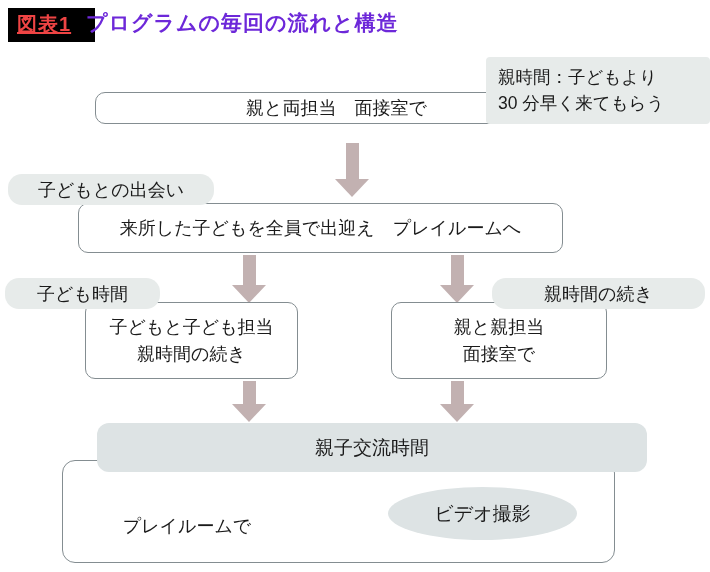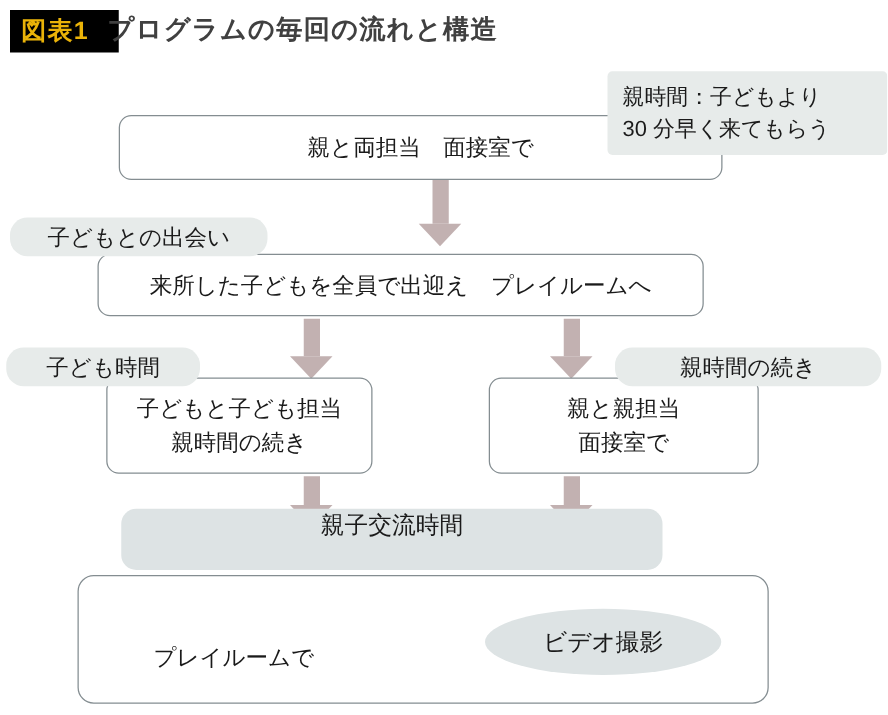--- a/index.html
+++ b/index.html
@@ -7,28 +7,29 @@
     position:relative;
     width:710px;height:572px;
     background:#ffffff;
     font-family:"Liberation Sans","DejaVu Sans",sans-serif;
     color:#1a1a1a;
     overflow:hidden;
   }
   
   .title-badge{
     position:absolute;left:8px;top:8px;
-    background:#000000;color:#eab308;
+    background:#000000;color:#ef4444;
     font-size:20px;font-weight:bold;
     padding:3px 24px 4px 9px;
     letter-spacing:1px;
+    text-decoration:underline;
   }
   .title-text{
     position:absolute;left:86px;top:9px;
-    font-size:21px;font-weight:bold;color:#404040;
+    font-size:21px;font-weight:bold;color:#6d28d9;
     letter-spacing:1px;
   }
   
   .wbox{
     position:absolute;background:#ffffff;
     border:1.4px solid #848d91;border-radius:10px;
     display:flex;align-items:center;justify-content:center;
     font-size:18px;text-align:center;line-height:1.45;
     z-index:1;box-sizing:border-box;
   }
@@ -40,23 +41,23 @@
   }
   
   .note{
     position:absolute;left:486px;top:57px;width:224px;
     background:#e7ebea;border-radius:4px;
     font-size:17.5px;line-height:1.5;
     padding:7px 0 7px 12px;z-index:2;box-sizing:border-box;
   }
   
   .bar{
-    position:absolute;left:97px;top:407px;width:433px;height:49px;
+    position:absolute;left:97px;top:423px;width:550px;height:49px;
     background:#dde3e4;border-radius:12px;
-    display:flex;align-items:flex-start;justify-content:center;
+    display:flex;align-items:center;justify-content:center;
     font-size:19px;z-index:2;
   }
   
   .bigbox{
     position:absolute;left:62px;top:460px;width:553px;height:103px;
     background:#ffffff;border:1.4px solid #848d91;border-radius:13px;
     z-index:1;box-sizing:border-box;
   }
   .bigbox-text{
     position:absolute;left:102px;top:486px;width:170px;
@@ -83,21 +84,21 @@
   }
 </style>
 </head>
 <body>
 
 <div id="canvas">
 
   <span class="title-badge">図表1</span>
   <span class="title-text">プログラムの毎回の流れと構造</span>
 
-  <div class="wbox" style="left:95px;top:92px;width:483px;height:52px;">
+  <div class="wbox" style="left:95px;top:92px;width:483px;height:32px;">
     <span>親と両担当　面接室で</span>
   </div>
 
   <div class="note">
     <div>親時間：子どもより</div>
     <div>30 分早く来てもらう</div>
   </div>
 
   <div class="arrow" style="left:335px;top:143px;height:54px;">
     <div class="shaft"></div>

